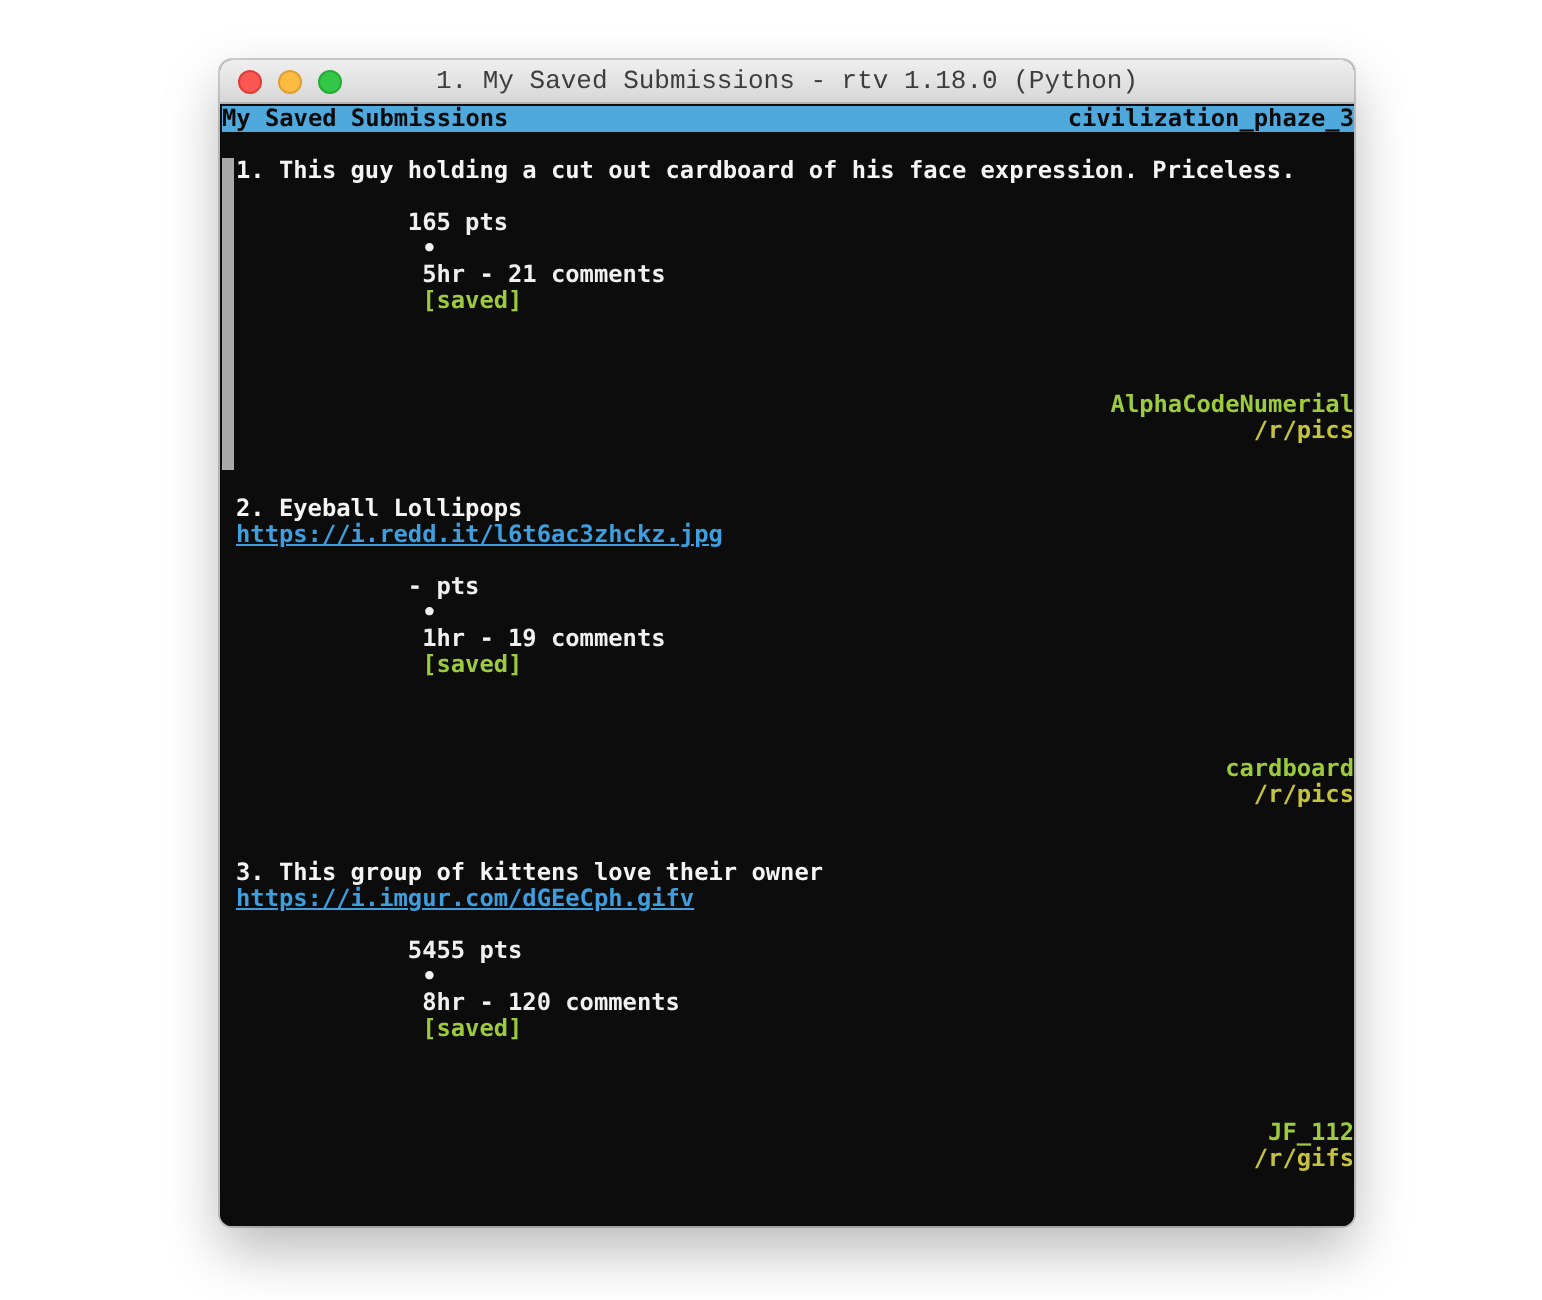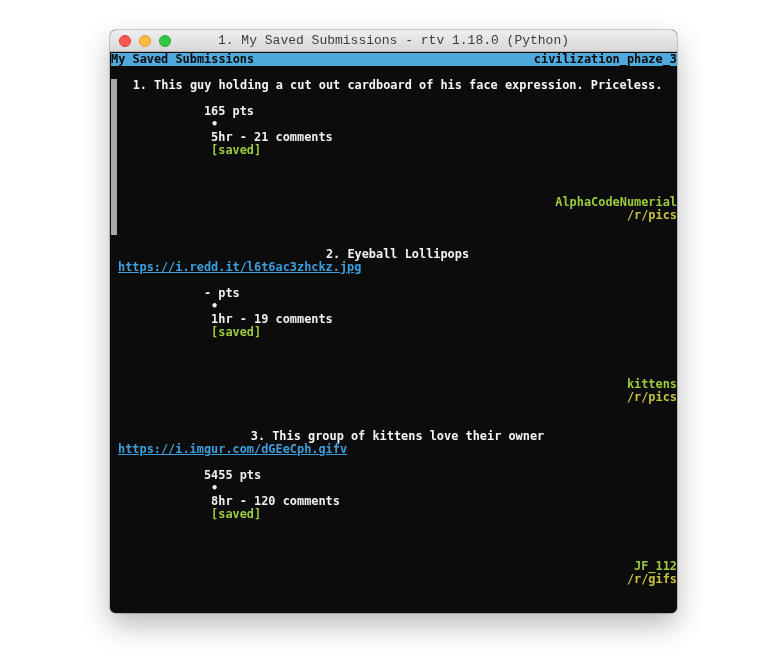--- a/index.html
+++ b/index.html
@@ -51,21 +51,21 @@
   .term-menu .menu-item:nth-of-type(4) { left: 45ch; }
   .term-menu .menu-item:nth-of-type(5) { left: 62ch; }
 
   .submission { position: relative; padding-left: 7px; margin-bottom: 13px; }
   .subs .submission:last-of-type { margin-bottom: 0; }
   .submission.selected::before {
     content: ""; position: absolute; left: 0; top: 0; bottom: 0; width: 6px;
     background: #a9a9a9;
   }
 
-  .sub-title  { color: #f5f5f5; white-space: pre-wrap; word-break: break-all; text-align: center; }
+  .sub-title  { color: #f5f5f5; white-space: pre-wrap; word-break: break-all; }
   .sub-url    { color: #3d9fdf; text-decoration: underline; white-space: pre; }
   .sub-stats  { color: #f0f0f0; white-space: pre; }
   .sub-stats span + span { margin-left: 1ch; }
   .sub-stats .saved { color: #9ccb3d; }
   .sub-author { white-space: pre; text-align: right; }
   .sub-author .author { color: #9ccb3d; }
   .sub-author .subreddit { color: #c5c33e; margin-left: 1ch; }
 </style>
 </head>
 <body>
@@ -113,21 +113,21 @@
           <div class="sub-title">2. Eyeball Lollipops</div>
           <div class="sub-url">https://i.redd.it/l6t6ac3zhckz.jpg</div>
           <div class="sub-stats">
             <span class="pts">- pts</span>
             <span class="sep">•</span>
             <span class="rest">1hr - 19 comments</span>
             <span class="saved">[saved]</span>
             
           </div>
           <div class="sub-author">
-            <span class="author">kittens</span>
+            <span class="author">cardboard</span>
             <span class="subreddit">/r/pics</span>
           </div>
         </div>
         <div class="submission">
           <div class="sub-title">3. This group of kittens love their owner</div>
           <div class="sub-url">https://i.imgur.com/dGEeCph.gifv</div>
           <div class="sub-stats">
             <span class="pts">5455 pts</span>
             <span class="sep">•</span>
             <span class="rest">8hr - 120 comments</span>

